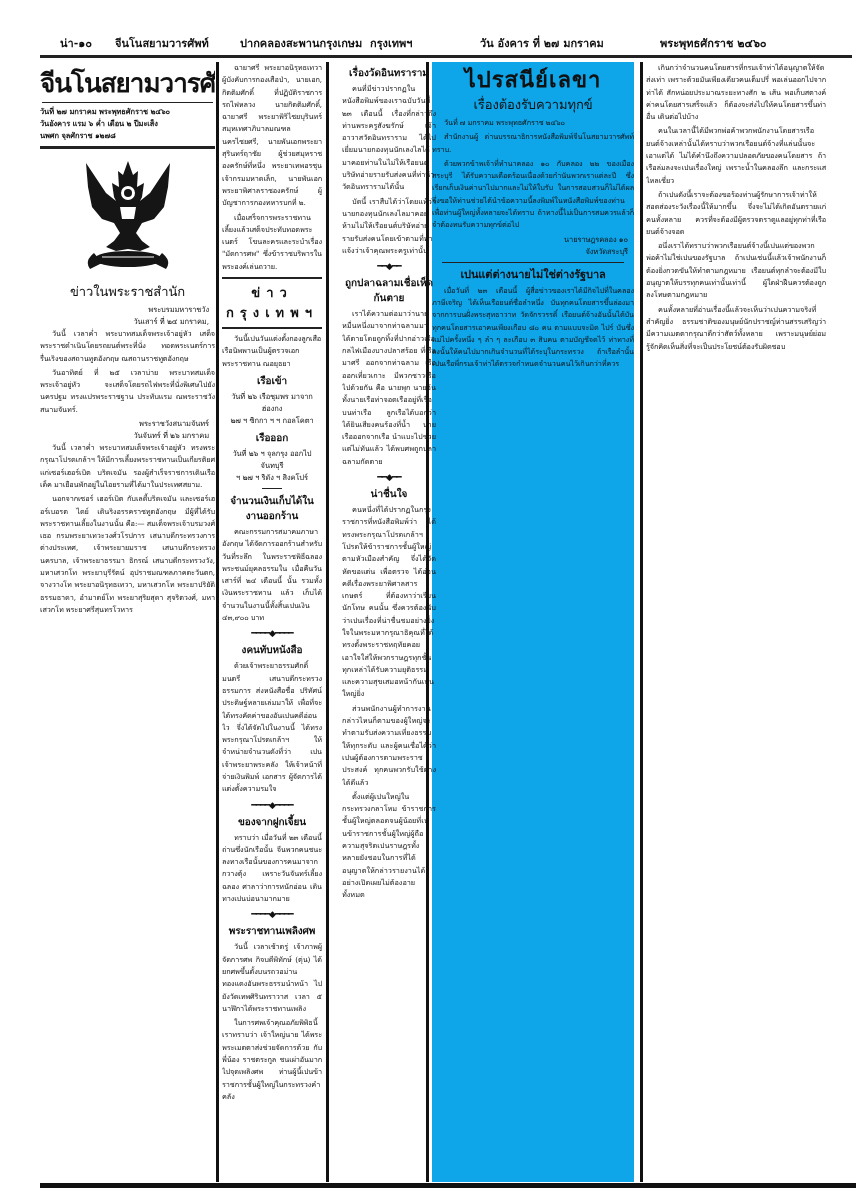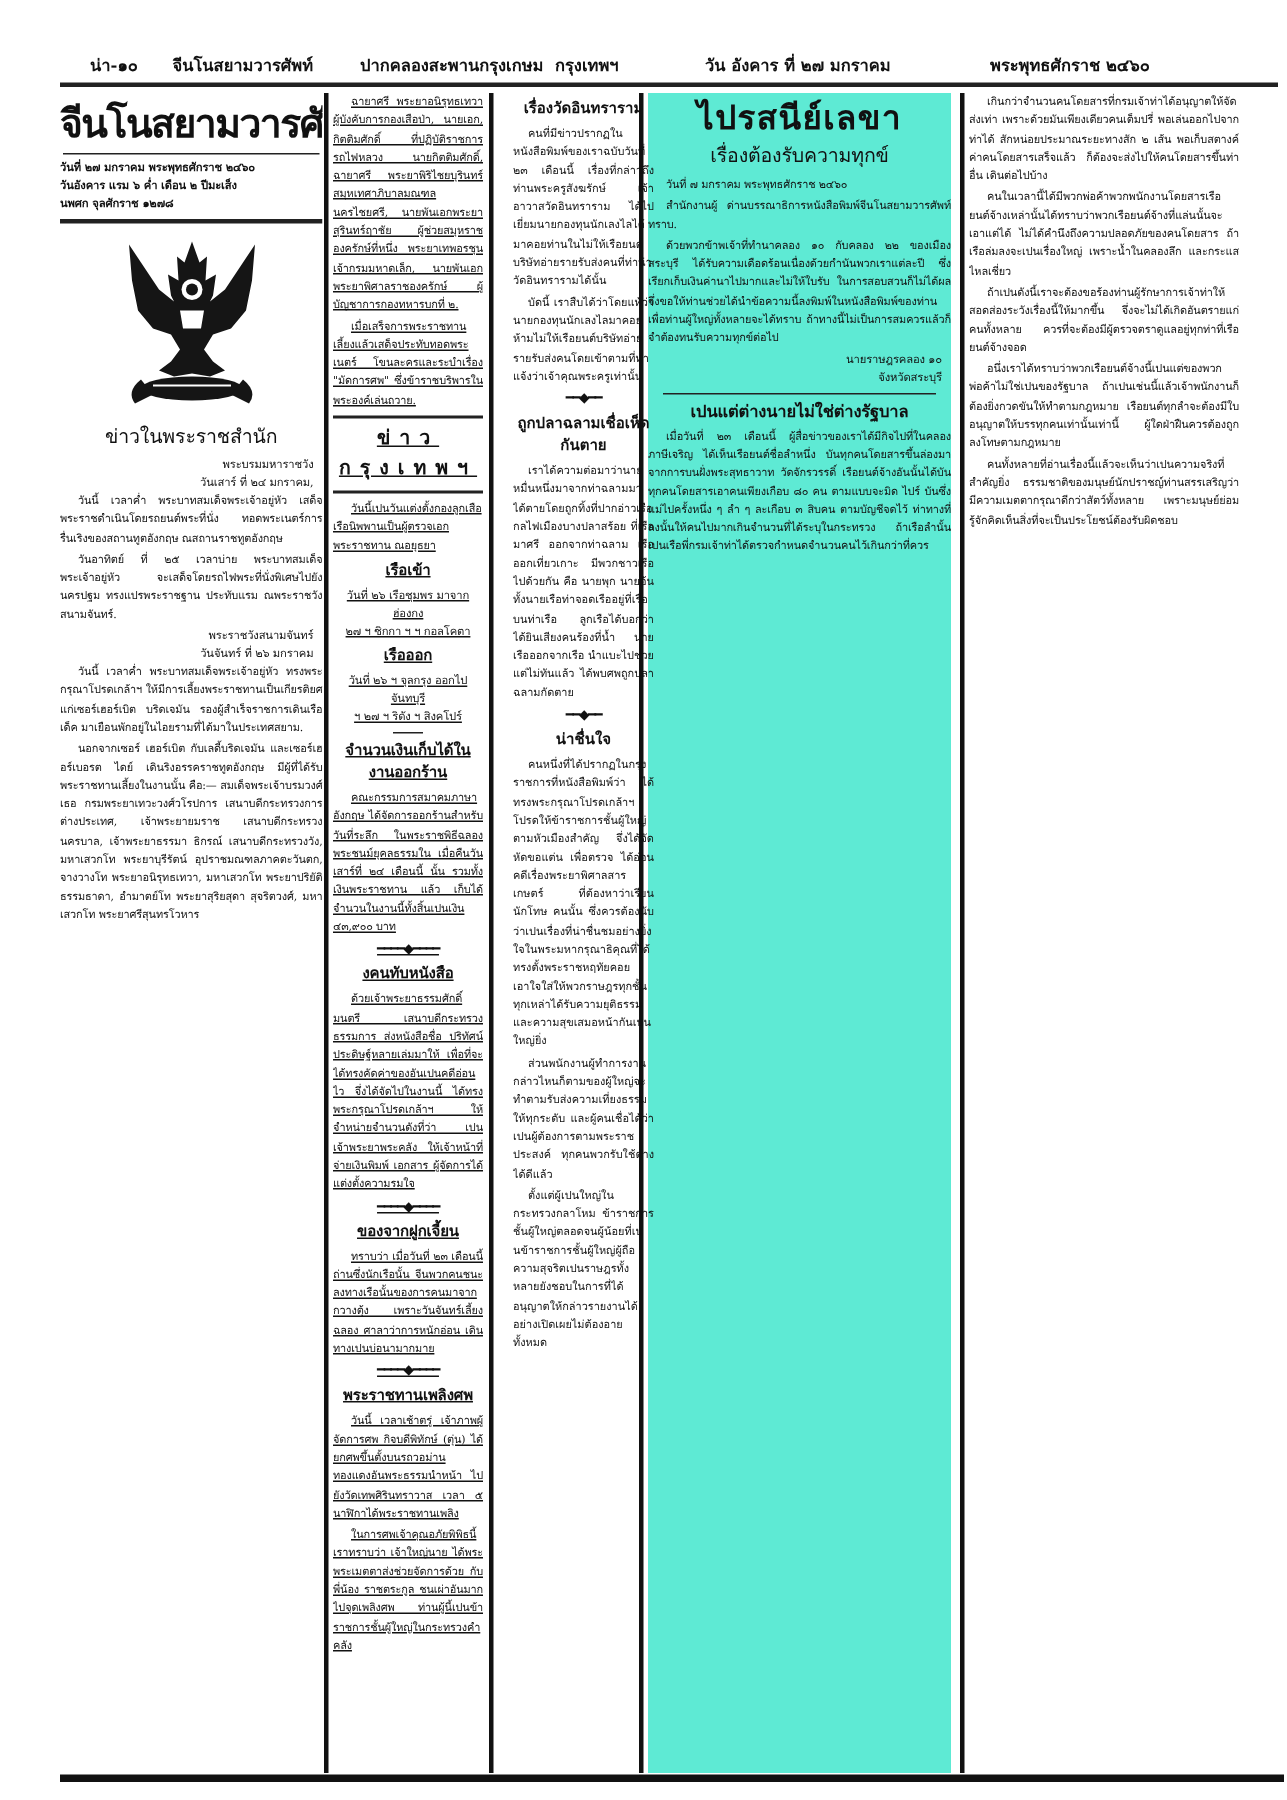--- a/index.html
+++ b/index.html
@@ -32,21 +32,21 @@
 </head>
 <body>
 
 <div class="page" data-name="newspaper-page">
 
   <div class="runhead" data-name="running-header">
     <span style="left:0px" data-name="page-number">น่า-๑๐</span>
     <span style="left:55px" data-name="newspaper-name">จีนโนสยามวารศัพท์</span>
     <span style="left:180px" data-name="printer-address">ปากคลองสะพานกรุงเกษม</span>
     <span style="left:310px" data-name="city">กรุงเทพฯ</span>
-    <span style="left:410px" data-name="issue-date">วัน อังคาร ที่ ๒๗ มกราคม</span>
+    <span style="left:420px" data-name="issue-date">วัน อังคาร ที่ ๒๗ มกราคม</span>
     <span style="left:600px" data-name="issue-year">พระพุทธศักราช ๒๔๖๐</span>
   </div>
   <div class="topline" data-name="header-rule"></div>
 
   <div class="col" style="left:40px; width:175px; height:1120px;" data-name="column-1">
     <div class="masthead" data-name="masthead-title">จีนโนสยามวารศัพท์</div>
     <div class="hr-thin" style="margin:0 2px 3px 2px;" data-name="masthead-rule"></div>
     <div class="masthead-sub" data-name="masthead-issue-line">วันที่ ๒๗ มกราคม พระพุทธศักราช ๒๔๖๐</div>
     <div class="masthead-sub" data-name="masthead-lunar-line">วันอังคาร แรม ๖ ค่ำ เดือน ๒ ปีมะเส็ง</div>
     <div class="masthead-sub" data-name="masthead-era-line">นพศก จุลศักราช ๑๒๗๘</div>
@@ -110,21 +110,21 @@
   <div class="col" style="left:432px; width:0px;" data-name="spacer-2"></div>
 
   <div class="col" style="left:330px; width:0;" data-name="spacer-3"></div>
 
   <div class="col" style="left:332px; width:0;" data-name="spacer-4"></div>
 
   <div class="rule-v" style="left:640px; height:1120px;" data-name="column-rule-4"></div>
 
   <div class="col" style="left:432px; width:0;" data-name="spacer-5"></div>
 
-  <div class="col" style="left:432px; width:202px; height:1120px; background:#5eead4;" data-name="column-4">
+  <div class="col" style="left:432px; width:202px; height:1120px; background:#0ea5e9;" data-name="column-4">
     <div class="headline xl" data-name="post-office-heading">ไปรสนีย์เลขา</div>
     <div class="headline big" style="font-weight:normal;" data-name="post-office-subheading">เรื่องต้องรับความทุกข์</div>
     <p data-name="post-office-dateline">วันที่ ๗ มกราคม พระพุทธศักราช ๒๔๖๐</p>
     <p data-name="post-office-addressee">สำนักงานผู้ ด่านบรรณาธิการหนังสือพิมพ์จีนโนสยามวารศัพท์ ทราบ.</p>
     <p data-name="post-office-text">ด้วยพวกข้าพเจ้าที่ทำนาคลอง ๑๐ กับคลอง ๒๒ ของเมืองสระบุรี ได้รับความเดือดร้อนเนื่องด้วยกำนันพวกเราแต่ละปี ซึ่งเรียกเก็บเงินค่านาไปมากและไม่ให้ใบรับ ในการสอบสวนก็ไม่ได้ผล จึ่งขอให้ท่านช่วยได้นำข้อความนี้ลงพิมพ์ในหนังสือพิมพ์ของท่าน เพื่อท่านผู้ใหญ่ทั้งหลายจะได้ทราบ ถ้าทางนี้ไม่เป็นการสมควรแล้วก็จำต้องทนรับความทุกข์ต่อไป</p>
     <div class="sub-right" data-name="post-office-signature">นายราษฎรคลอง ๑๐</div>
     <div class="sub-right" data-name="post-office-place">จังหวัดสระบุรี</div>
     <div class="hr-thin" data-name="section-rule"></div>
     <div class="headline" style="font-size:11px;" data-name="merchant-heading">เปนแต่ต่างนายไม่ใช่ต่างรัฐบาล</div>
     <p data-name="merchant-text">เมื่อวันที่ ๒๓ เดือนนี้ ผู้สื่อข่าวของเราได้มีกิจไปที่ในคลองภาษีเจริญ ได้เห็นเรือยนต์ชื่อลำหนึ่ง บันทุกคนโดยสารขึ้นล่องมาจากการบนฝั่งพระสุทธาวาท วัดจักรวรรดิ์ เรือยนต์จ้างอันนั้นได้บันทุกคนโดยสารเอาคนเพียงเกือบ ๘๐ คน ตามแบบจะมิด ไปร์ บันซึ่งแม่ไปครั้งหนึ่ง ๆ ลำ ๆ ละเกือบ ๓ สิบคน ตามบัญชีจดไว้ ท่าทางที่ลงนั้นให้คนไปมากเกินจำนวนที่ได้ระบุในกระทรวง ถ้าเรือลำนั้นเปนเรือพี่กรมเจ้าท่าได้ตรวจกำหนดจำนวนคนไว้เกินกว่าที่ควร</p>
@@ -140,21 +140,21 @@
     <p data-name="right-text-5">คนทั้งหลายที่อ่านเรื่องนี้แล้วจะเห็นว่าเปนความจริงที่สำคัญยิ่ง ธรรมชาติของมนุษย์นักปราชญ์ท่านสรรเสริญว่า มีความเมตตากรุณาดีกว่าสัตว์ทั้งหลาย เพราะมนุษย์ย่อมรู้จักคิดเห็นสิ่งที่จะเป็นประโยชน์ต้องรับผิดชอบ</p>
   </div>
 
   <div class="bottom-edge" data-name="bottom-edge"></div>
 </div>
 
 <div style="position:absolute; left:330px; top:62px; width:94px; height:0;" data-name="spacer-7"></div>
 
 <style>
   
-  [data-name="column-2"] { width:100px !important;text-decoration:underline; }
+  [data-name="column-2"] { width:100px !important; }
   .col3 { position:absolute; left:330px; top:62px; width:94px; height:1120px; font-size:7.3px; line-height:12.3px;
           overflow:hidden; text-align:justify;margin-left:12px; }
   .col3 p { margin:0 0 2px 0; text-indent:10px; }
   .rule-mid { position:absolute; left:326px; top:62px; width:3px; height:1120px; background:#111; }
 </style>
 
 <div class="rule-mid" data-name="column-rule-3"></div>
 <div class="col3" data-name="column-3">
   <div class="headline" data-name="wat-heading">เรื่องวัดอินทราราม</div>
   <p data-name="wat-text">คนที่มีข่าวปรากฏในหนังสือพิมพ์ของเราฉบับวันที่ ๒๓ เดือนนี้ เรื่องที่กล่าวถึงท่านพระครูสังฆรักษ์ เจ้าอาวาสวัดอินทราราม ได้ไปเยี่ยมนายกองทุนนักเลงไลได้มาคอยท่านในไม่ให้เรือยนต์บริษัทอ่ายรายรับส่งคนที่ท่าน่าวัดอินทรารามได้นั้น</p>

